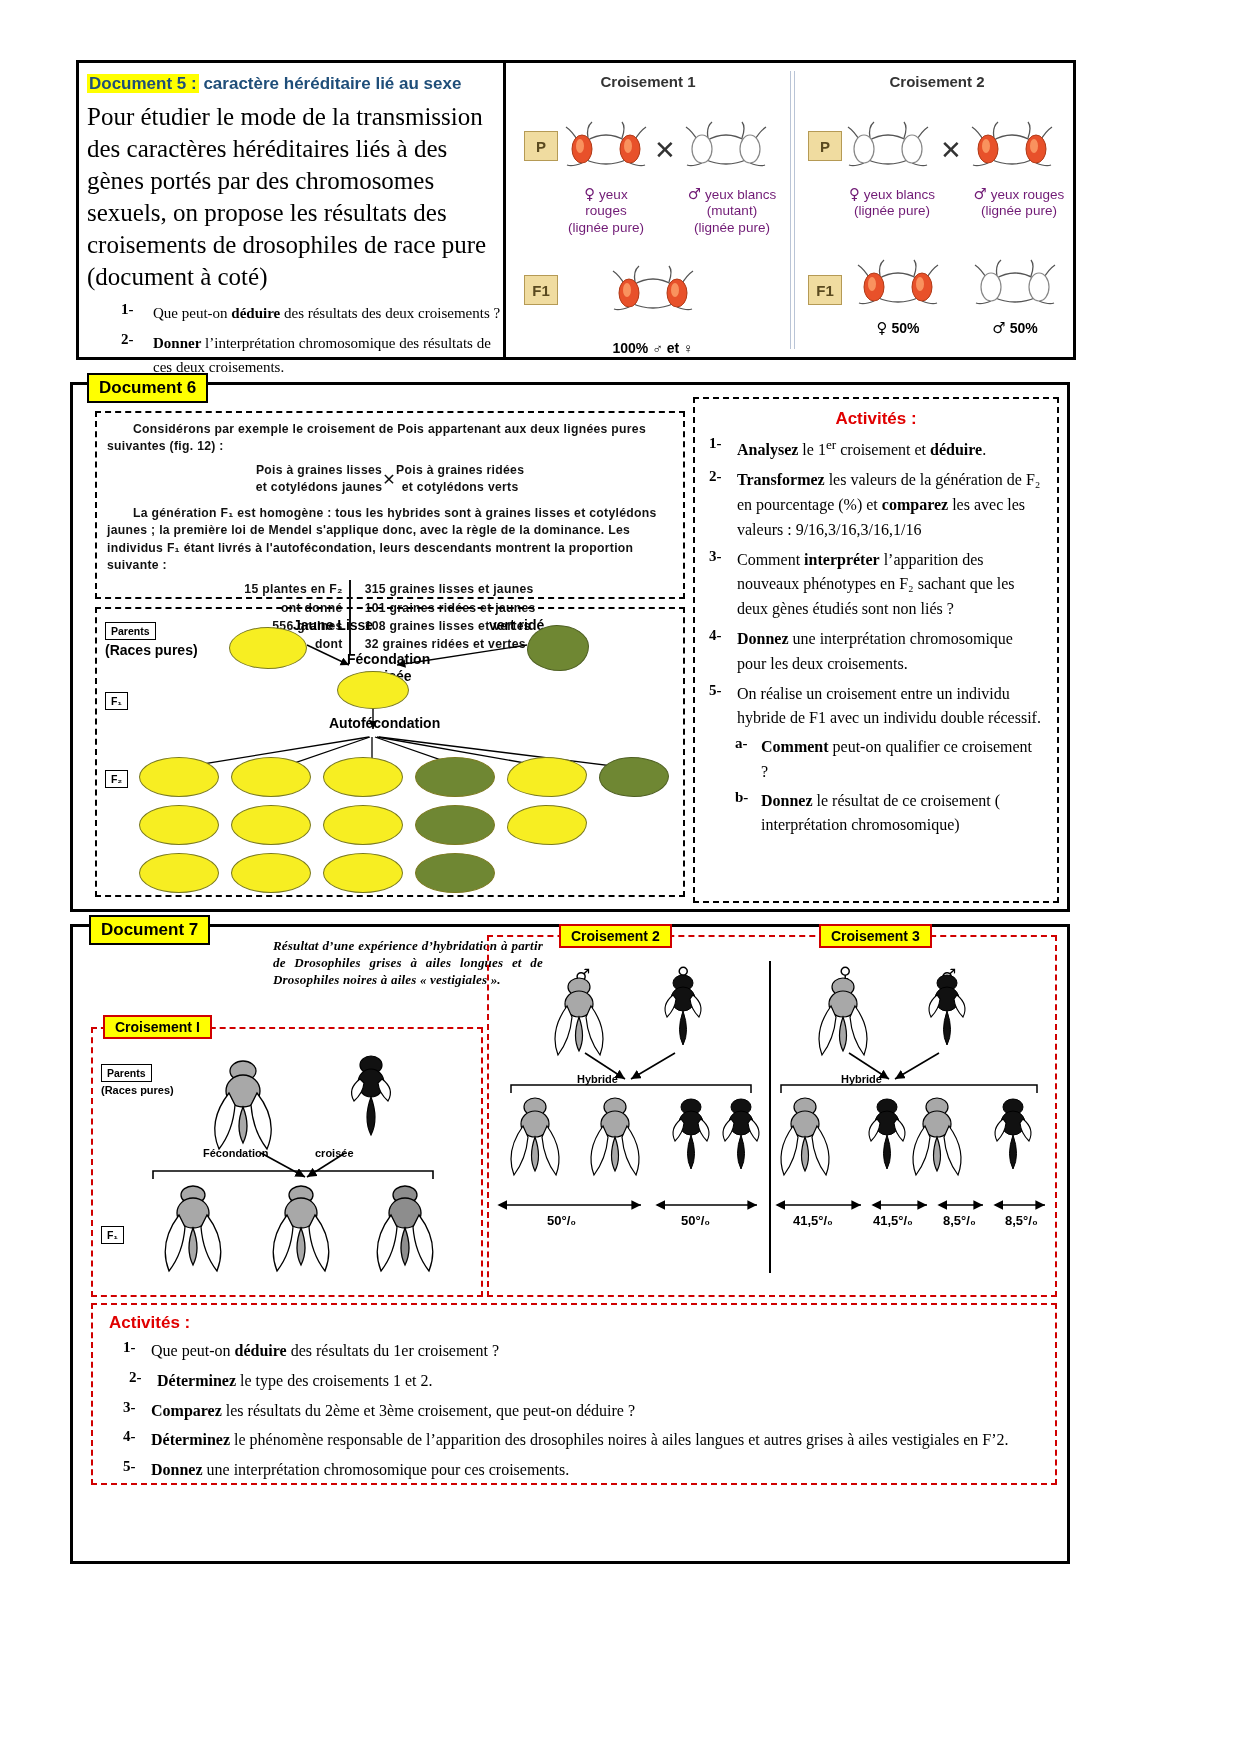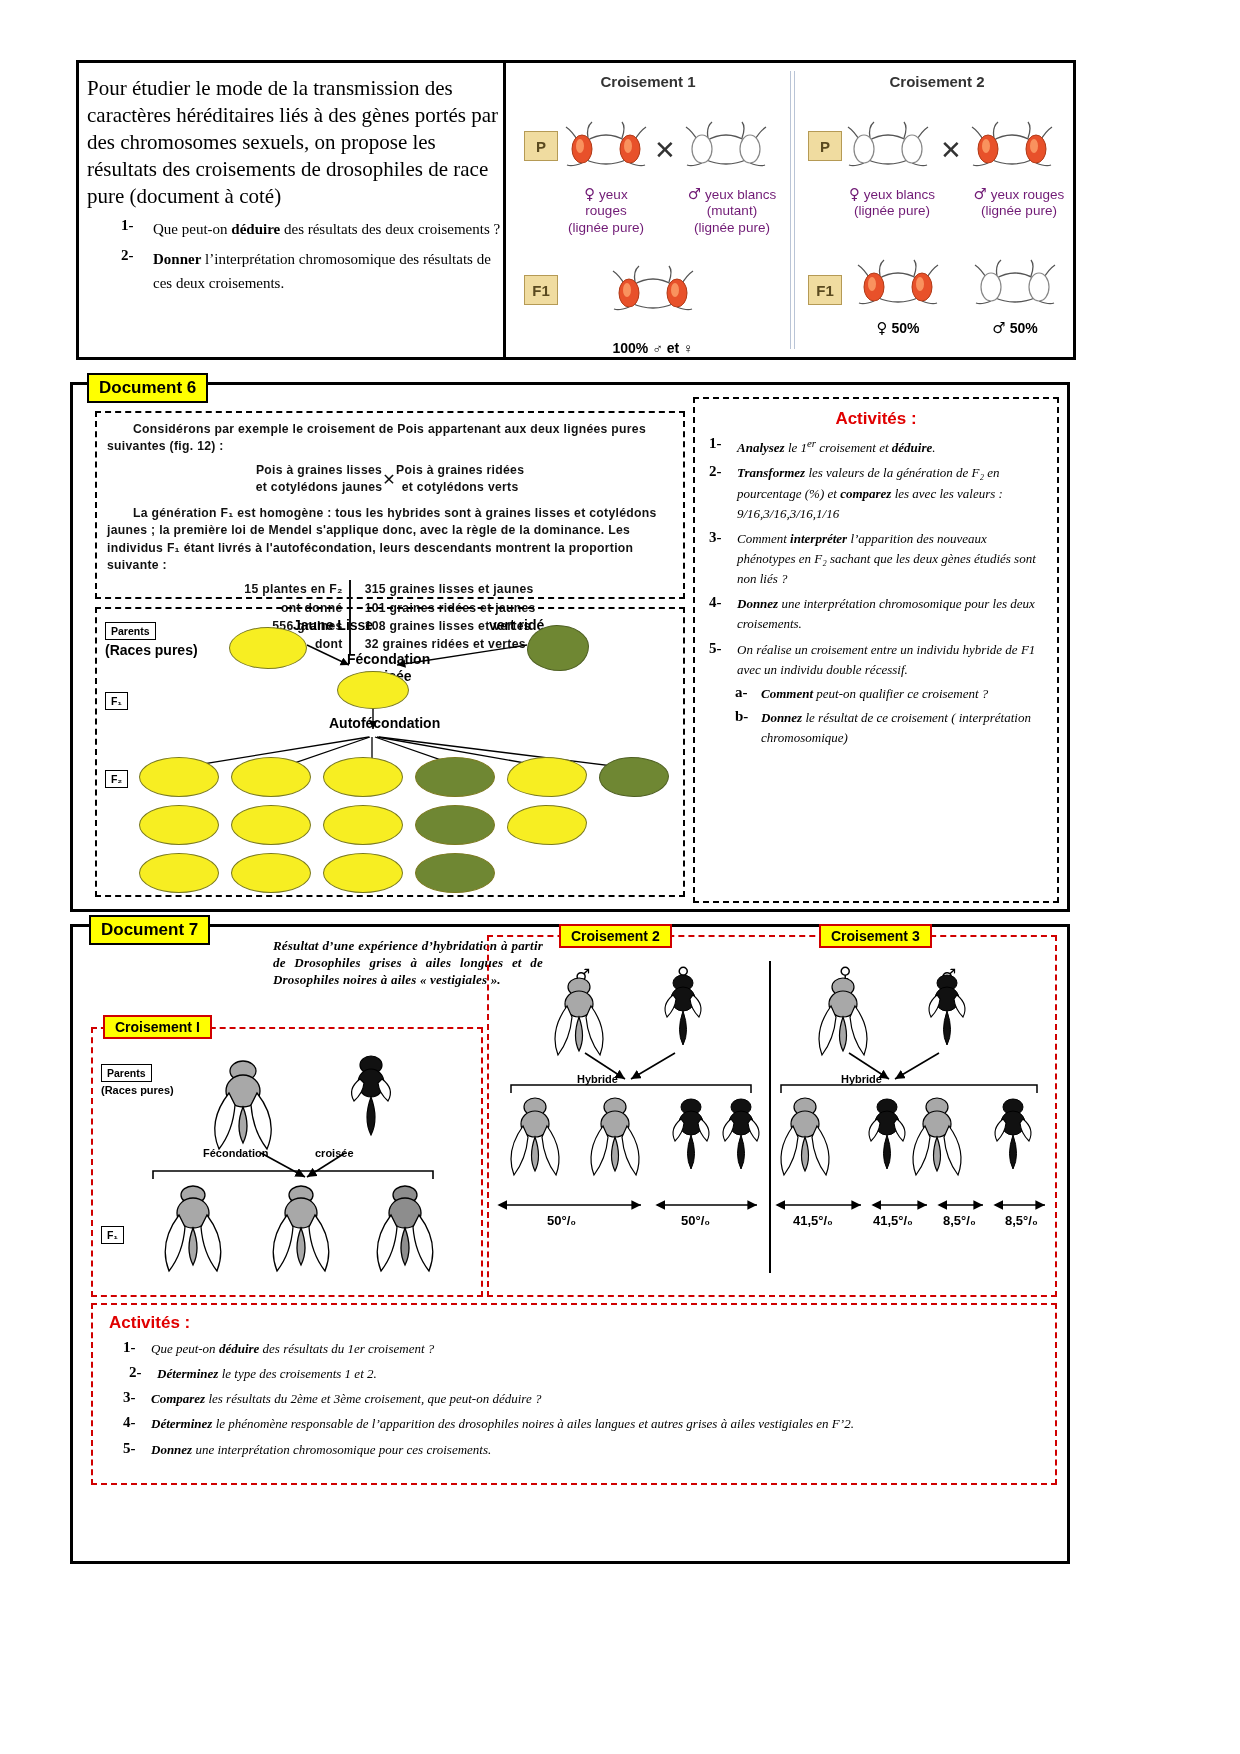--- a/index.html
+++ b/index.html
@@ -23,21 +23,21 @@
     background:#ffff00; border:2px solid #000;
     font-family:"Liberation Sans", sans-serif;
     font-weight:bold; font-size:17px; color:#000;
     padding:3px 10px; display:inline-block;
   }
   .blue-head {
     font-family:"Liberation Sans", sans-serif;
     font-weight:bold; font-size:17px; color:#1f4e79;
     line-height:1.5;
   }
-  .body-txt { font-size:21px; line-height:1.28; }
+  .body-txt { font-size:25px; line-height:1.28; }
   .q-num { font-weight:bold; font-size:15px; }
   .q-txt { font-size:15px; line-height:1.6; }
   .act-title {
     color:#e00000; font-weight:bold; font-size:17px;
     font-family:"Liberation Sans", sans-serif;
   }
 
   
   #doc5 { left:76px; top:60px; width:1000px; height:300px; }
   #doc5-left { position:absolute; left:8px; top:8px; width:415px; }
@@ -91,21 +91,21 @@
     display:inline-block;
   }
   .pea { border-radius:50%; border:1.5px solid #7a7a20; display:block; }
   .pea.yellow { background:#f7ee22; }
   .pea.dgreen { background:#6f8733; }
   .figlab { font-family:"Liberation Sans", sans-serif; font-weight:bold; font-size:14px; }
 
   .alist { margin:0; padding:0; list-style:none; }
   .alist > li { display:flex; gap:8px; margin-bottom:5px; }
   .alist .n { width:20px; flex:none; font-weight:bold; font-size:15px; }
-  .alist .t { font-size:13px; line-height:1.55;font-style:italic; }
+  .alist .t { font-size:16px; line-height:1.55; }
   .sublist { margin:4px 0 0 26px; padding:0; list-style:none; }
   .sublist > li { display:flex; gap:8px; margin-bottom:4px; }
   .sublist .n { width:18px; flex:none; font-weight:bold; font-size:15px; }
 
   
   #doc7 { left:70px; top:924px; width:1000px; height:640px; }
   #doc7-tag { position:absolute; left:16px; top:-12px; z-index:5; }
   #doc7-head { position:absolute; left:200px; top:10px; width:270px; }
   .scanhead { font-family:"Liberation Serif", serif; font-style:italic; font-weight:bold;
               font-size:13px; line-height:1.32; text-align:justify; letter-spacing:.2px; }
@@ -127,20 +127,23 @@
   .divline { position:absolute; background:#000; }
 </style>
 </head>
 <body>
 
 <div class="page">
 
   <div class="solidbox" id="doc5">
 
     <div id="doc5-left">
+      <div class="blue-head">
+        <span class="hl">Document 5 :</span><span> caractère héréditaire lié au sexe</span>
+      </div>
       <div class="body-txt" style="margin-top:4px;">Pour étudier le mode de la transmission des caractères héréditaires liés à des gènes portés par des chromosomes sexuels, on propose les résultats des croisements de drosophiles de race pure (document à coté)</div>
       <ul class="qlist" style="margin-left:34px;margin-top:8px;">
         <li>
           <span class="n q-num">1-</span>
           <span class="q-txt"><span>Que peut-on </span><b>déduire</b><span> des résultats des deux croisements ?</span></span>
         </li>
         <li>
           <span class="n q-num">2-</span>
           <span class="q-txt"><b>Donner</b><span> l’interprétation chromosomique des résultats de ces deux croisements.</span></span>
         </li>

